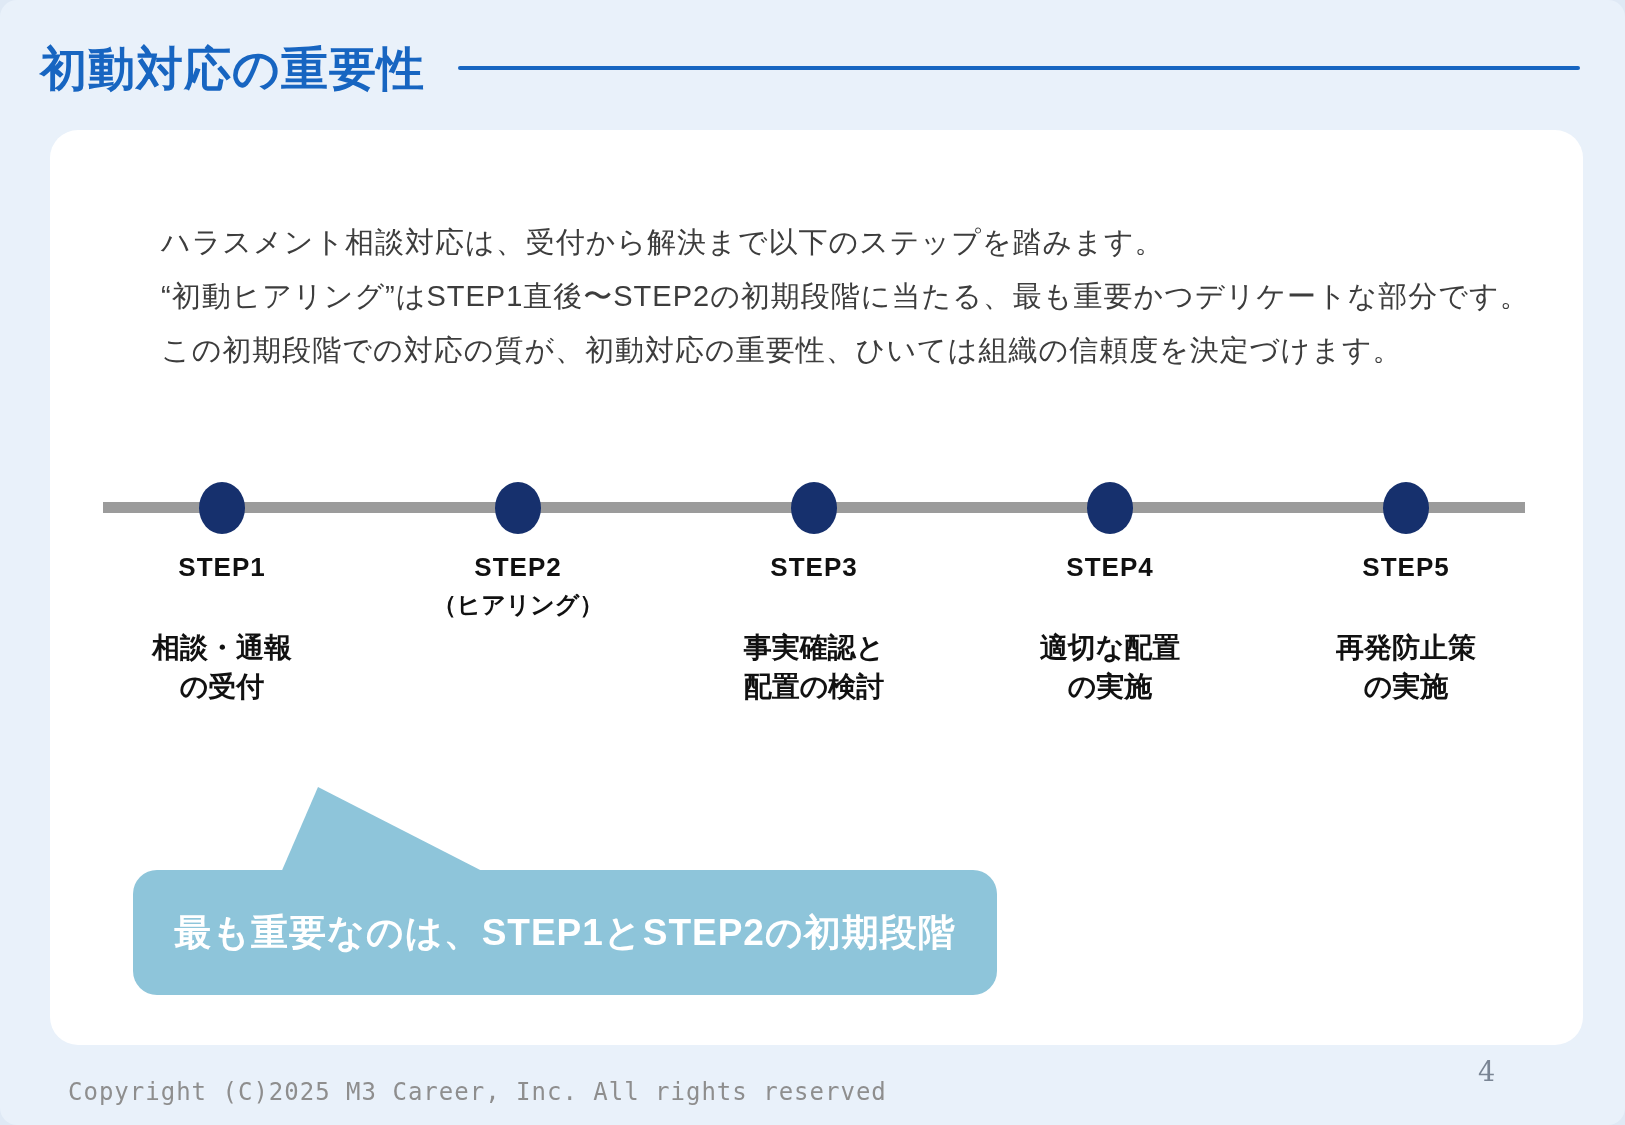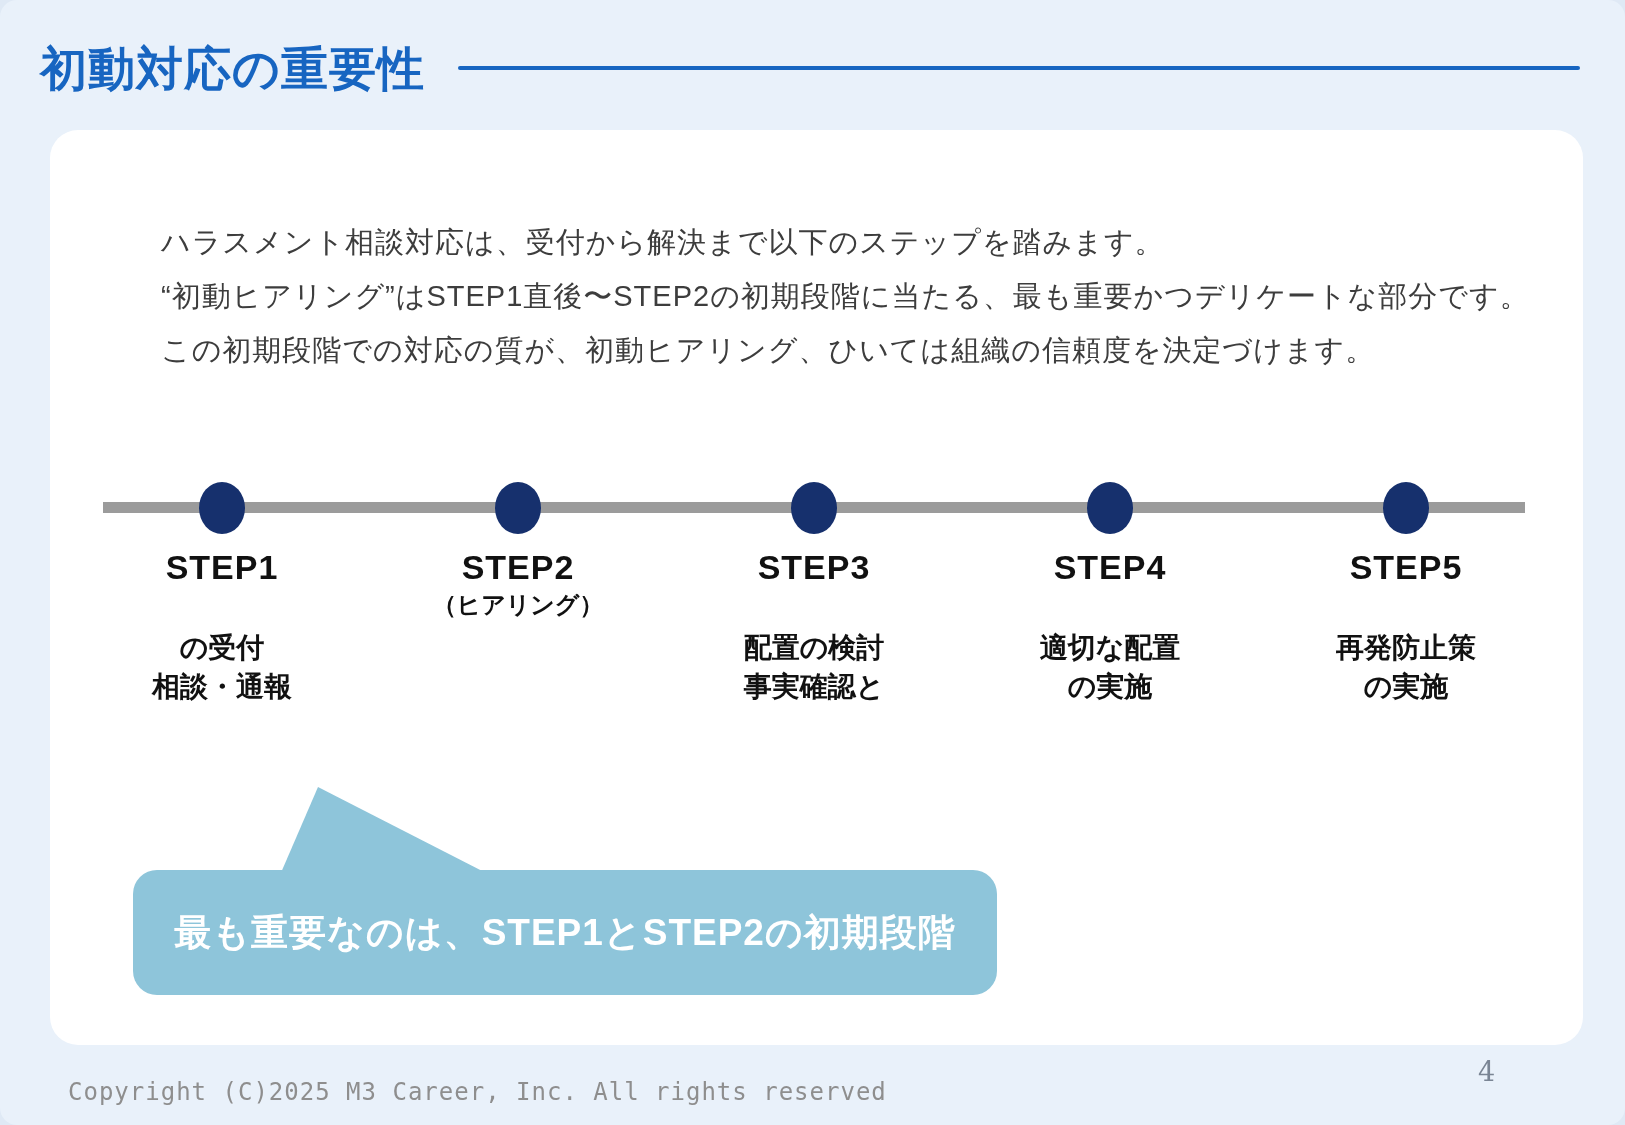--- a/index.html
+++ b/index.html
@@ -48,21 +48,21 @@
   .dot-0 { left:199px; } .dot-1 { left:495px; } .dot-2 { left:791px; }
   .dot-3 { left:1087px; } .dot-4 { left:1383px; }
   
   .step-col {
     position:absolute; top:548px; width:300px;
     text-align:center; color:#111111;
   }
   .col-0 { left:72px; } .col-1 { left:368px; } .col-2 { left:664px; }
   .col-3 { left:960px; } .col-4 { left:1256px; }
   .step-label {
-    font-size:34px; font-weight:bold; line-height:38px;
+    font-size:26px; font-weight:bold; line-height:38px;
     letter-spacing:1px; font-stretch:condensed;
   }
   .step-title {
     margin-top:42px; font-size:28px; font-weight:bold; line-height:39px;
   }
   .step-title span { display:block; }
   .step-note {
     font-size:24px; font-weight:bold; line-height:34px; margin-top:2px;
   }
   
@@ -95,48 +95,48 @@
 <div class="slide">
 
   <h1 class="page-title">初動対応の重要性</h1>
   <div class="title-rule"></div>
 
   <section class="card"></section>
 
   <div class="intro">
     <p>ハラスメント相談対応は、受付から解決まで以下のステップを踏みます。</p>
     <p>“初動ヒアリング”はSTEP1直後〜STEP2の初期段階に当たる、最も重要かつデリケートな部分です。</p>
-    <p>この初期段階での対応の質が、初動ヒアリング、ひいては組織の信頼度を決定づけます。</p>
+    <p>この初期段階での対応の質が、初動対応の重要性、ひいては組織の信頼度を決定づけます。</p>
   </div>
 
   <div class="tl-bar"></div>
   <div class="tl-dot dot-0"></div>
   <div class="tl-dot dot-1"></div>
   <div class="tl-dot dot-2"></div>
   <div class="tl-dot dot-3"></div>
   <div class="tl-dot dot-4"></div>
 
   <div class="step-col col-0">
     <div class="step-label">STEP1</div>
     <div class="step-title">
+      <span>相談・通報</span>
       <span>の受付</span>
-      <span>相談・通報</span>
     </div>
   </div>
 
   <div class="step-col col-1">
     <div class="step-label">STEP2</div>
     <div class="step-note">（ヒアリング）</div>
   </div>
 
   <div class="step-col col-2">
     <div class="step-label">STEP3</div>
     <div class="step-title">
+      <span>事実確認と</span>
       <span>配置の検討</span>
-      <span>事実確認と</span>
     </div>
   </div>
 
   <div class="step-col col-3">
     <div class="step-label">STEP4</div>
     <div class="step-title">
       <span>適切な配置</span>
       <span>の実施</span>
     </div>
   </div>

